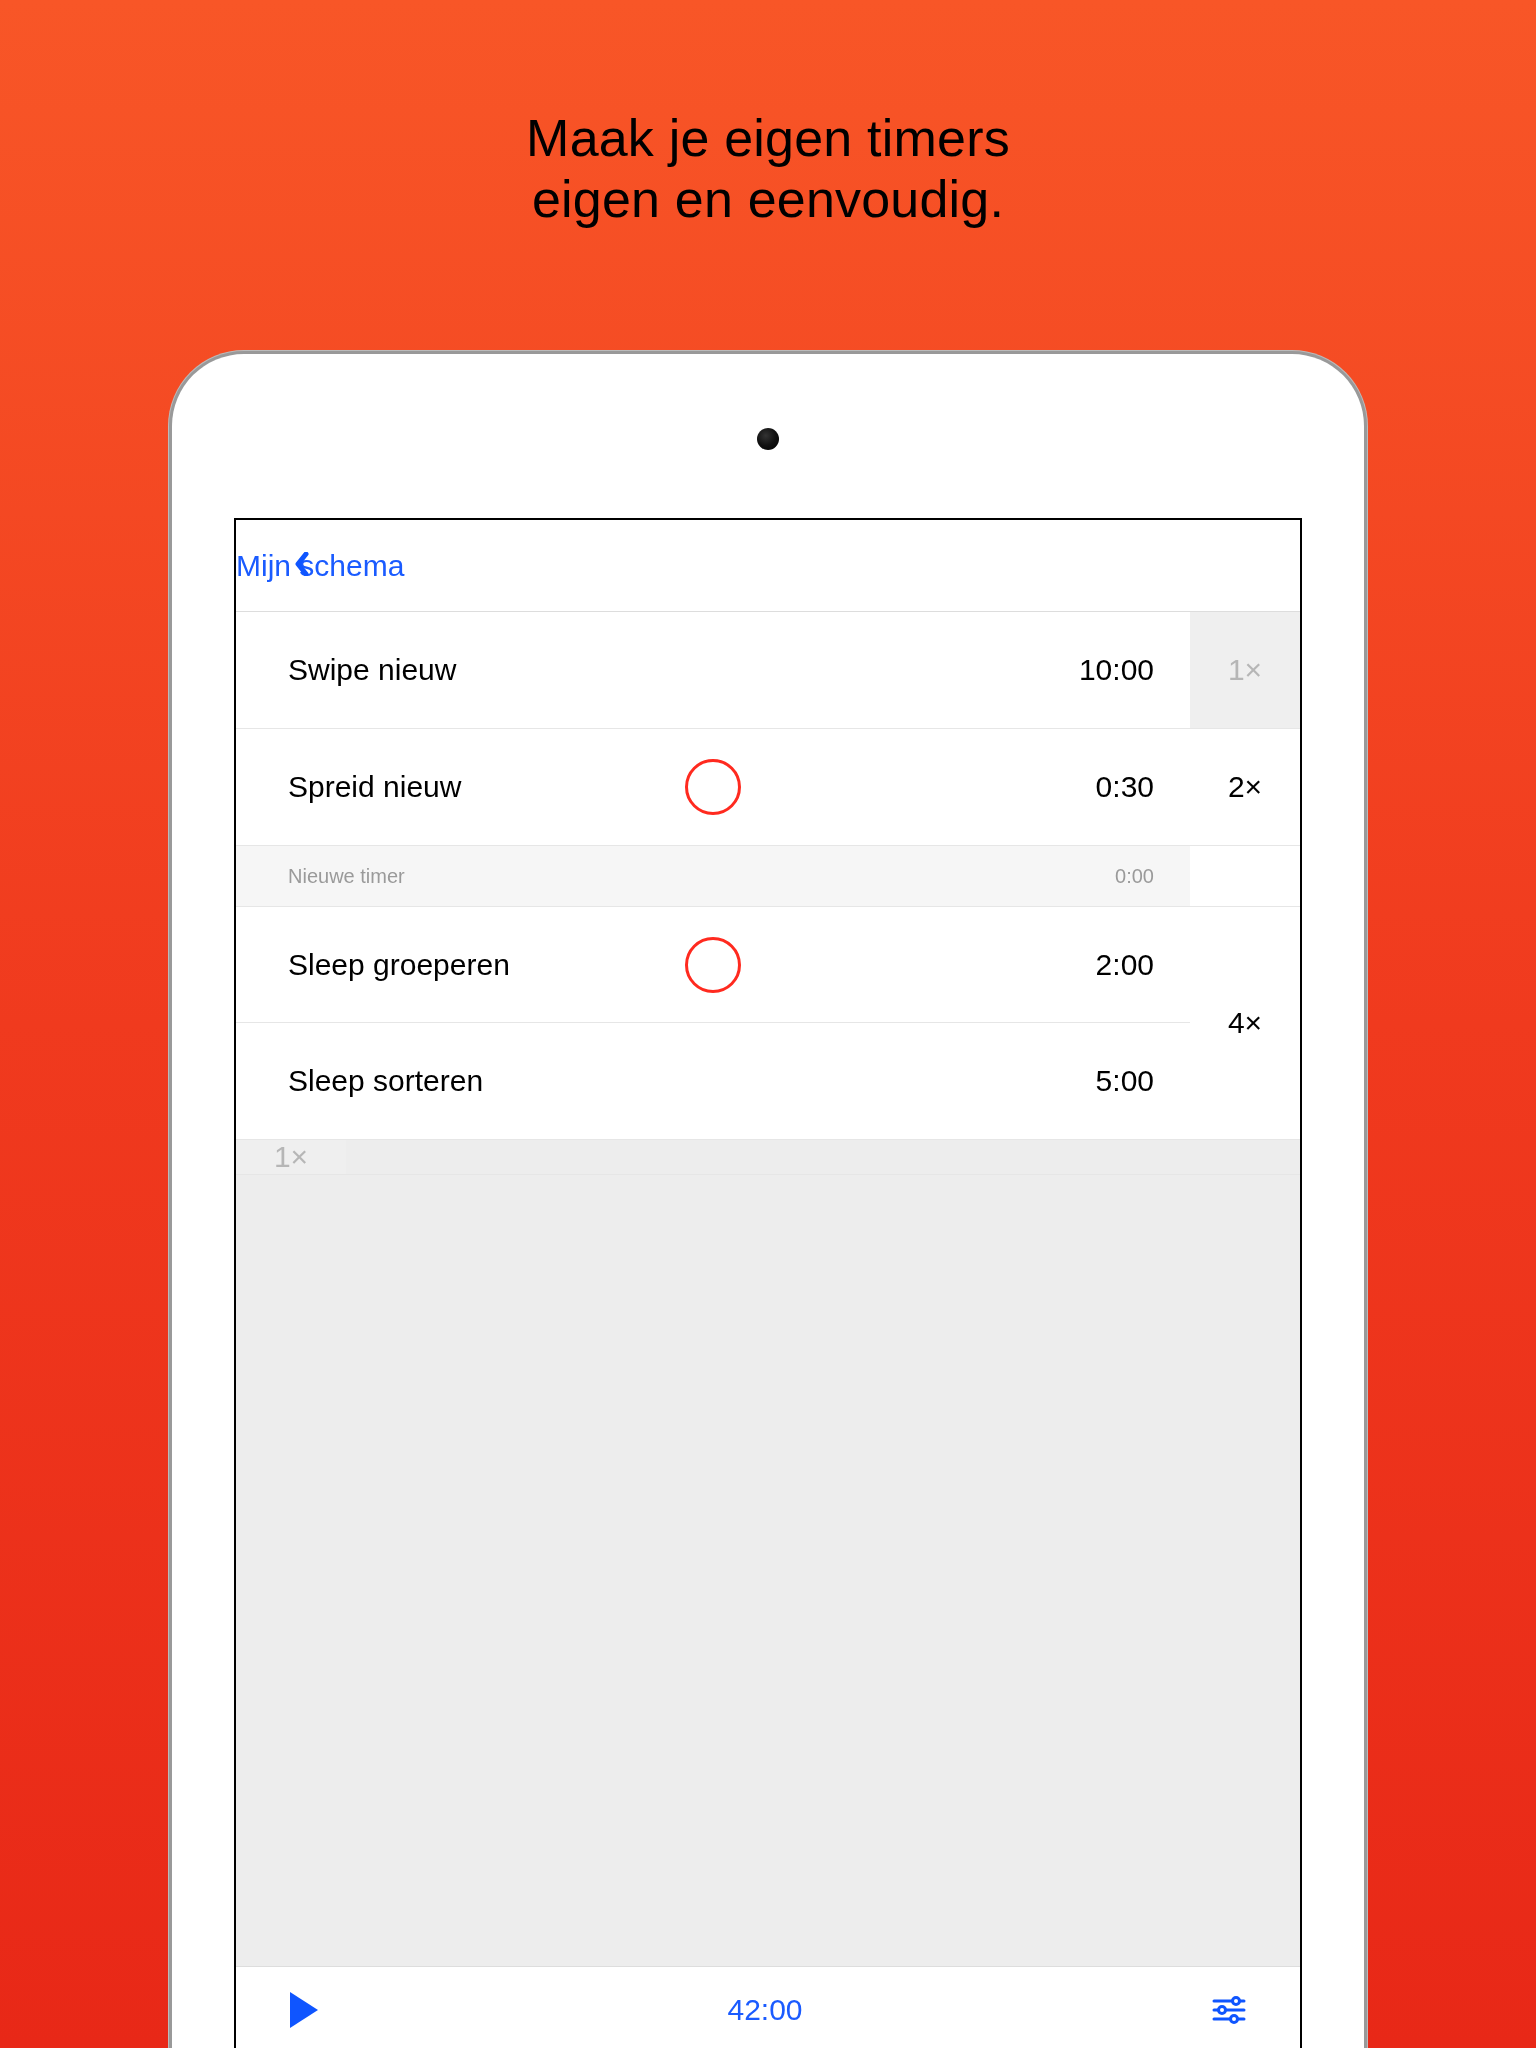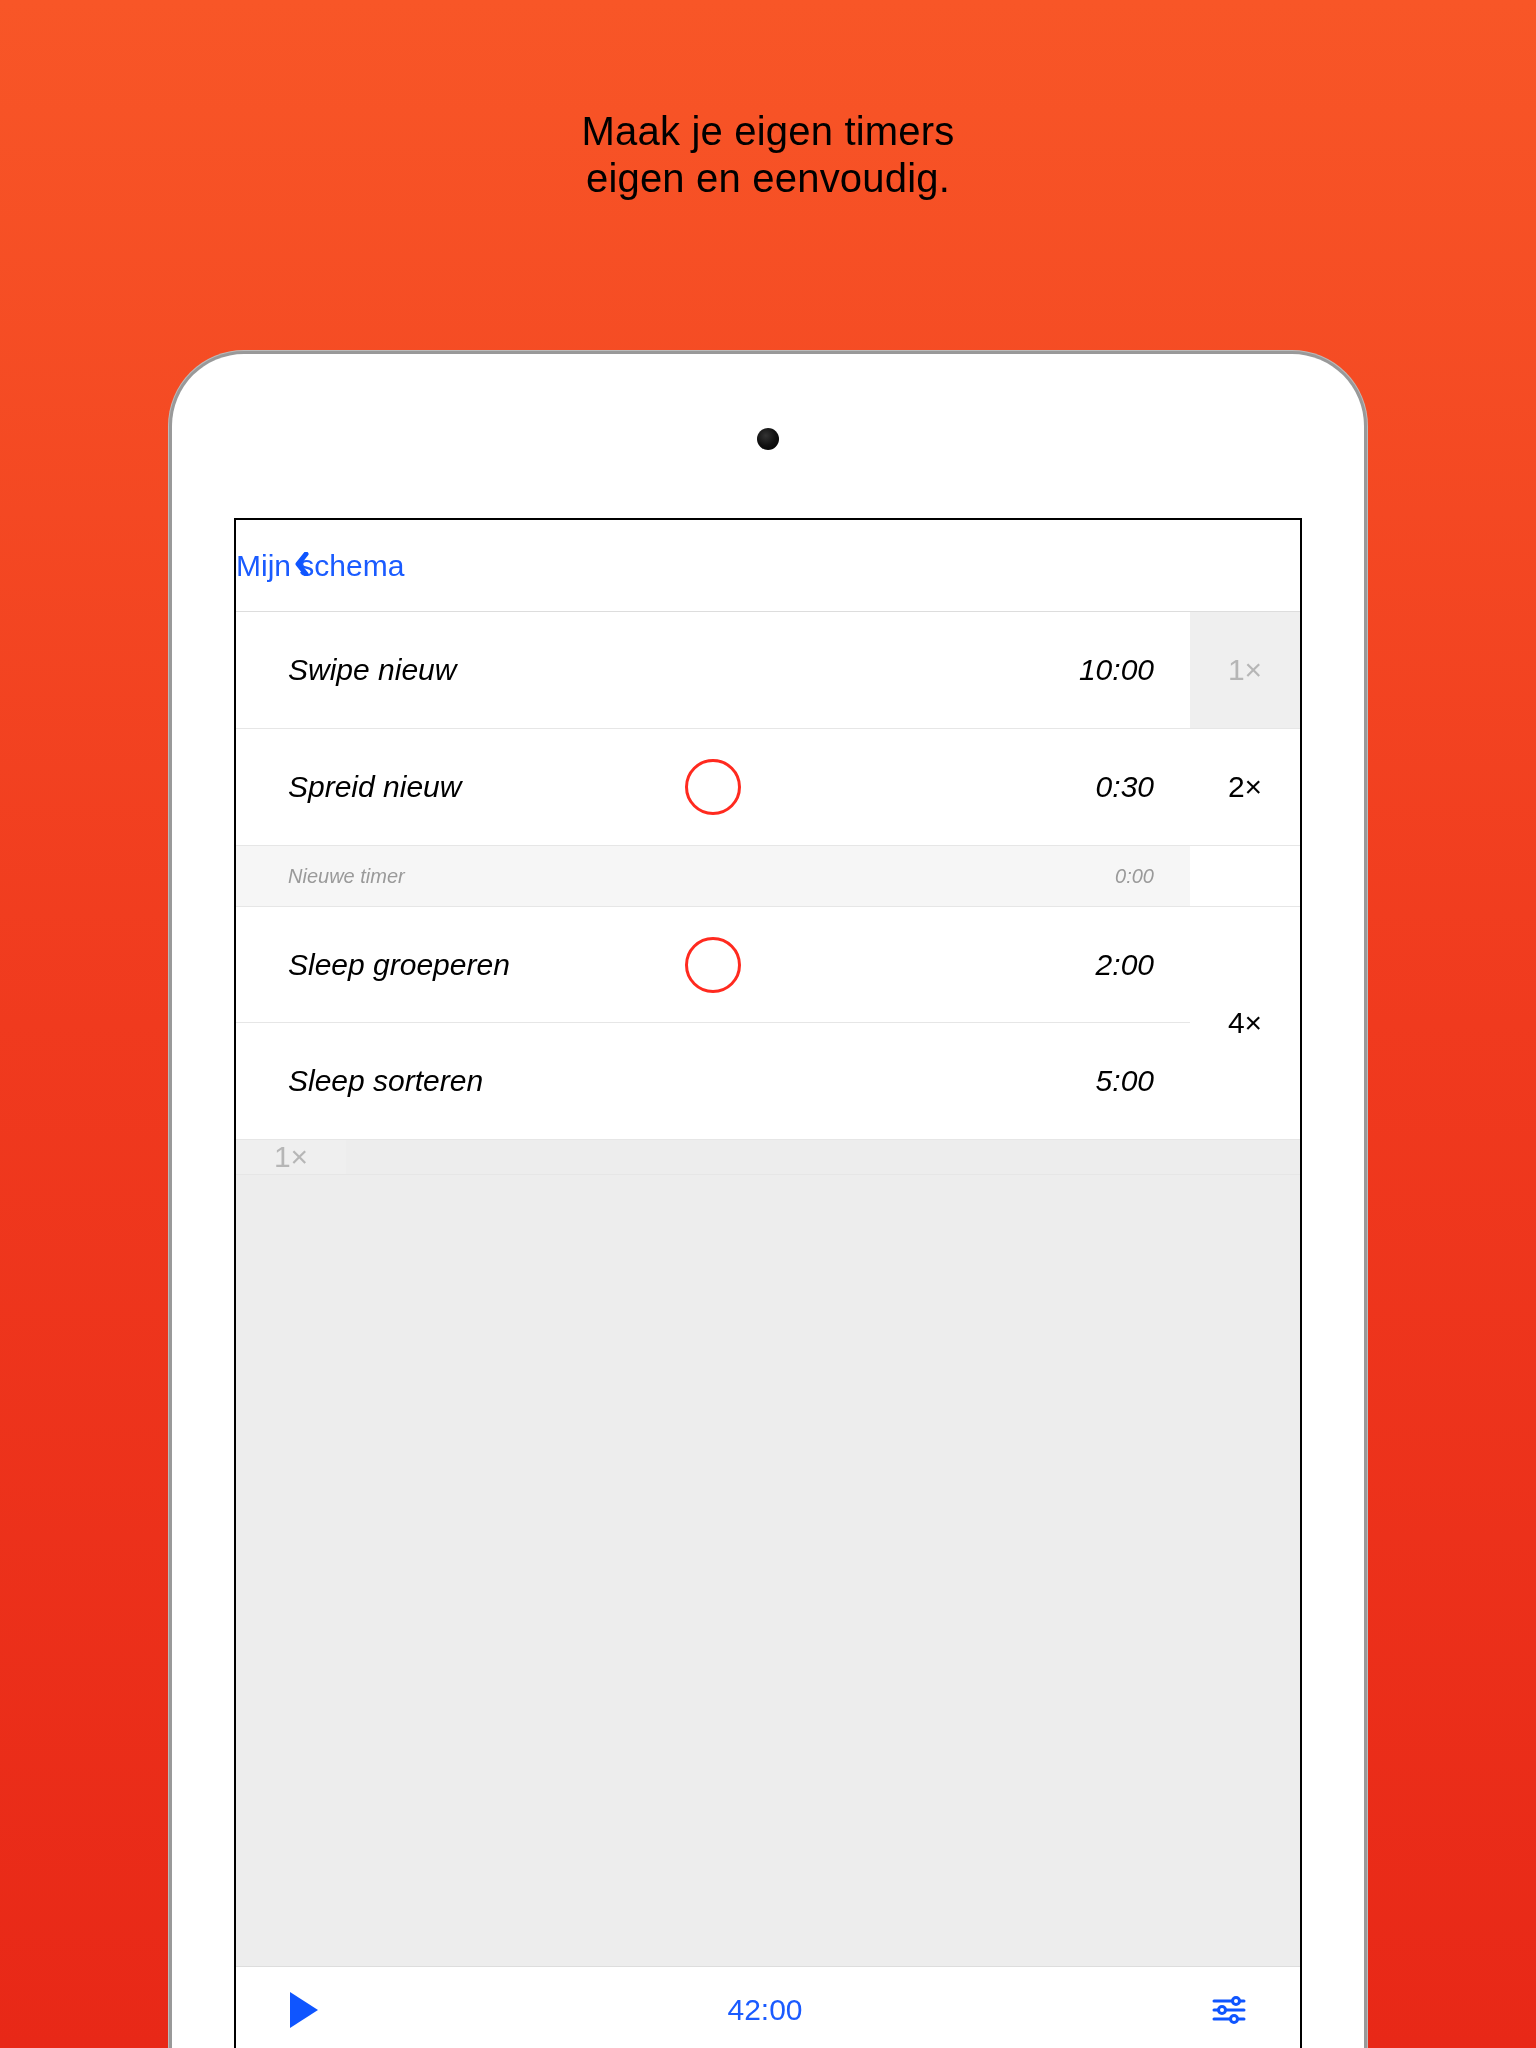--- a/index.html
+++ b/index.html
@@ -7,21 +7,21 @@
   width: 1536px;
   height: 2048px;
   background: linear-gradient(180deg, #f85627 0%, #f03a1e 50%, #e82817 100%);
   font-family: -apple-system, "Helvetica Neue", Helvetica, Arial, sans-serif;
   overflow: hidden;
   position: relative;
 }
 .headline {
   text-align: center;
   color: #000;
-  font-size: 40px;
+  font-size: 52px;
   font-weight: 400;
   line-height: 1.18;
   padding-top: 108px;
   letter-spacing: 0.2px;
 }
 .device-frame {
   position: absolute;
   top: 354px;
   left: 172px;
   width: 1192px;
@@ -77,21 +77,20 @@
   background: #ededed;
 }
 .row-group {
   display: flex;
   border-bottom: 1px solid #e6e6e6;
 }
 .rows {
   flex: 1;
   display: flex;
   flex-direction: column;
-  font-style: italic;
 }
 .row {
   background: #fff;
   height: 116px;
   display: flex;
   align-items: center;
   padding: 0 36px 0 52px;
   border-bottom: 1px solid #e6e6e6;
   position: relative;
 }

